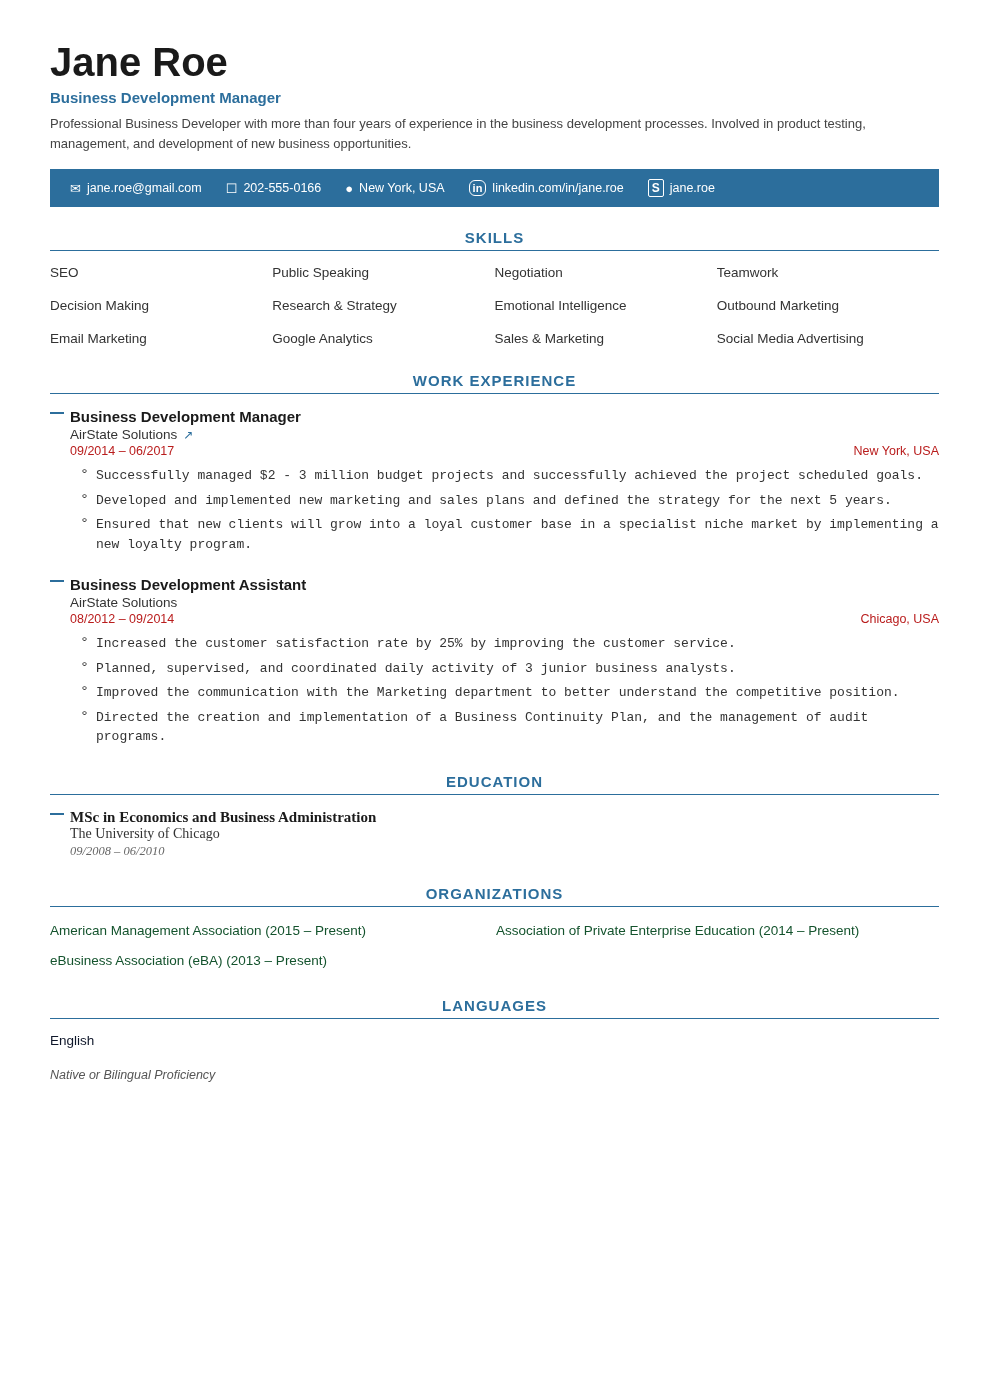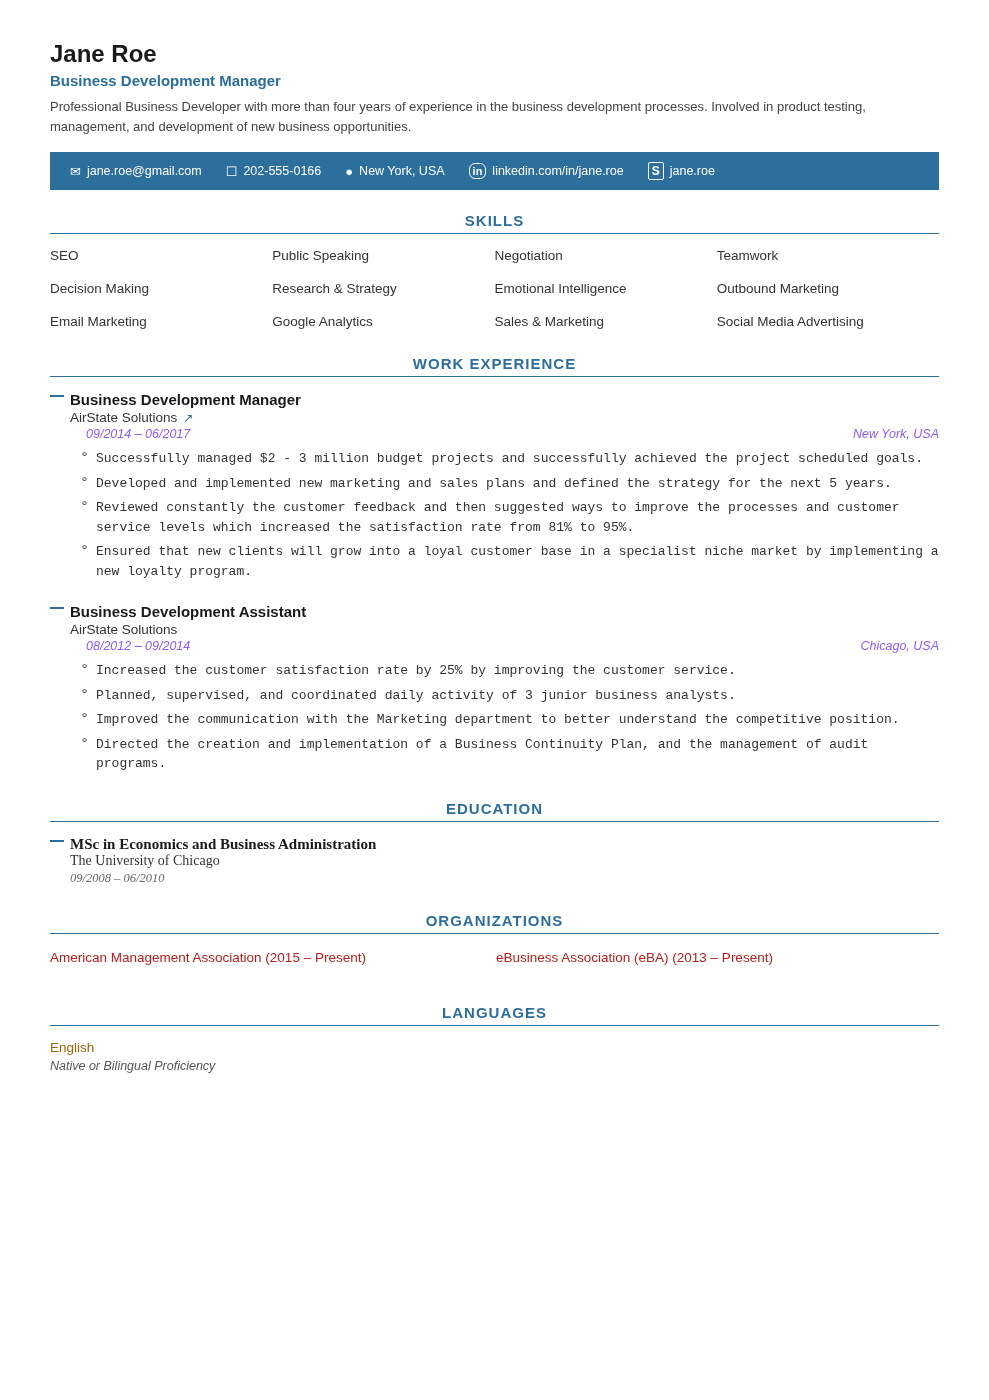--- a/index.html
+++ b/index.html
@@ -6,21 +6,21 @@
     body {
       font-family: Arial, sans-serif;
       font-size: 14px;
       color: #333;
       background: #fff;
       width: 989px;
       min-height: 1400px;
       padding: 40px 50px;
     }
     h1.name {
-      font-size: 24px;
+      font-size: 40px;
       font-weight: bold;
       color: #1a1a1a;
       margin-bottom: 4px;
     }
     .title {
       font-size: 15px;
       color: #2c6e9c;
       font-weight: bold;
       margin-bottom: 8px;
     }
@@ -103,24 +103,22 @@
       margin-bottom: 2px;
     }
     .company-link {
       font-size: 12px;
       color: #2c6e9c;
     }
     .date-location {
       display: flex;
       justify-content: space-between;
       font-size: 12.5px;
-      color: #8b5cf6;
-      font-style: italic;
+      color: #b91c1c;
       margin-bottom: 8px;
-      margin-left: 16px;
     }
     .bullet-list {
       list-style: none;
       padding-left: 10px;
       font-family: Liberation Mono, monospace;
     }
     .bullet-list li {
       position: relative;
       padding-left: 16px;
       font-size: 13px;
@@ -164,33 +162,33 @@
     .edu-date {
       font-size: 12.5px;
       color: #666;
       font-style: italic;
     }
     .orgs-grid {
       display: grid;
       grid-template-columns: 1fr 1fr;
       gap: 10px 3px;
       font-size: 13.5px;
-      color: #b91c1c;
+      color: #14532d;
       line-height: 1.5;
     }
     .languages-grid {
       display: grid;
       grid-template-columns: repeat(3, 1fr);
       gap: 10px;
       font-size: 13.5px;
     }
     .lang-name {
       font-weight: normal;
-      color: #a16207;
-      margin-bottom: 4px;
+      color: #0f172a;
+      margin-bottom: 20px;
     }
     .lang-level {
       font-style: italic;
       color: #555;
       font-size: 12.5px;
     }
   </style>
 </head>
 <body>
 
@@ -248,21 +246,20 @@
       <span>AirState Solutions</span>
       <span class="company-link">↗</span>
     </div>
     <div class="date-location">
       <span>09/2014 – 06/2017</span>
       <span>New York, USA</span>
     </div>
     <ul class="bullet-list">
       <li>Successfully managed $2 - 3 million budget projects and successfully achieved the project scheduled goals.</li>
       <li>Developed and implemented new marketing and sales plans and defined the strategy for the next 5 years.</li>
-      <li>Reviewed constantly the customer feedback and then suggested ways to improve the processes and customer service levels which increased the satisfaction rate from 81% to 95%.</li>
       <li>Ensured that new clients will grow into a loyal customer base in a specialist niche market by implementing a new loyalty program.</li>
     </ul>
   </div>
 
   <div class="experience-item">
     <div class="job-title">Business Development Assistant</div>
     <div class="company-line">
       <span>AirState Solutions</span>
     </div>
     <div class="date-location">
@@ -284,20 +281,21 @@
     <div class="edu-degree">MSc in Economics and Business Administration</div>
     <div class="edu-school">The University of Chicago</div>
     <div class="edu-date">09/2008 – 06/2010</div>
   </div>
 </div>
 
 <div class="section">
   <div class="section-title">ORGANIZATIONS</div>
   <div class="orgs-grid">
     <div>American Management Association (2015 – Present)</div>
+    <div>Association of Private Enterprise Education (2014 – Present)</div>
     <div>eBusiness Association (eBA) (2013 – Present)</div>
     <div></div>
   </div>
 </div>
 
 <div class="section">
   <div class="section-title">LANGUAGES</div>
   <div class="languages-grid">
     <div>
       <div class="lang-name">English</div>

